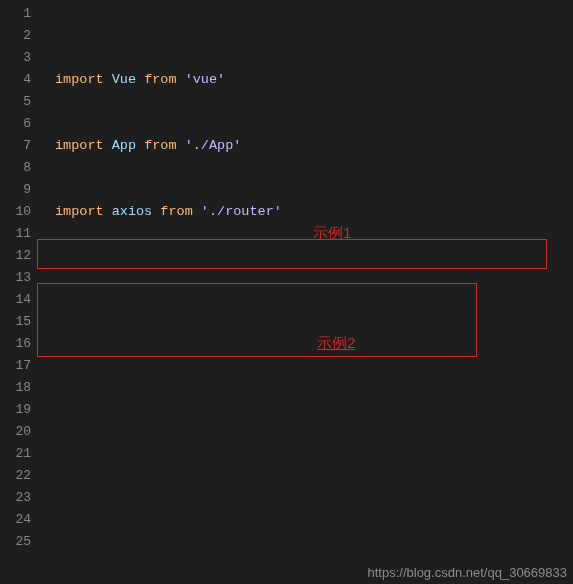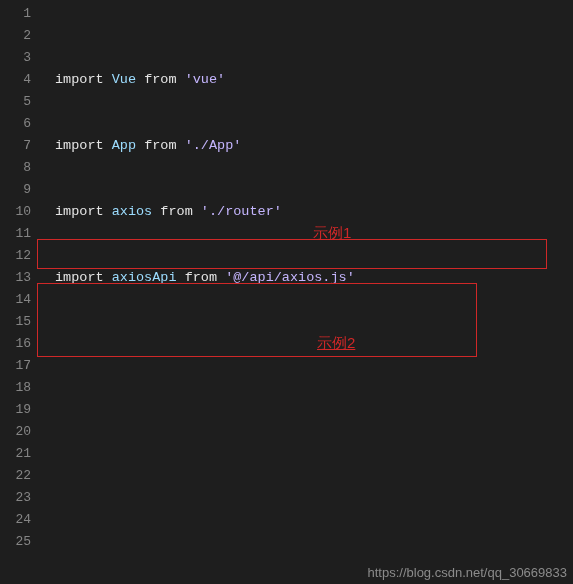--- a/index.html
+++ b/index.html
@@ -27,21 +27,21 @@
   .gutter div { height:22px; }
   .code {
     flex:1;
     padding-top:3px;
     padding-left:10px;
     line-height:22px;
     white-space:pre;
     position:relative;
   }
   .code-line { height:22px; }
-  .tk-kw    { color:#e5e5e5; }   
+  .tk-kw    { color:#fdba74; }   
   .tk-var   { color:#9cdcfe; }   
   .tk-type  { color:#4ec9b0; }   
   .tk-str   { color:#c4b5fd; }   
   .tk-prop  { color:#9cdcfe; }   
   .tk-punc  { color:#d4d4d4; }
   .hl-box {
     position:absolute;
     border:1px solid #d02828;
     pointer-events:none;
   }
@@ -91,21 +91,20 @@
     <div>23</div>
     <div>24</div>
     <div>25</div>
   </div>
 
   <div class="code">
     
     <div class="code-line"><span class="tk-kw">import</span> <span class="tk-var">Vue</span> <span class="tk-kw">from</span> <span class="tk-str">'vue'</span></div>
     <div class="code-line"><span class="tk-kw">import</span> <span class="tk-var">App</span> <span class="tk-kw">from</span> <span class="tk-str">'./App'</span></div>
     <div class="code-line"><span class="tk-kw">import</span> <span class="tk-var">axios</span> <span class="tk-kw">from</span> <span class="tk-str">'./router'</span></div>
-    <div class="code-line"><span class="tk-kw">import</span> <span class="tk-var">axiosApi</span> <span class="tk-kw">from</span> <span class="tk-str">'@/api/axios.js'</span></div>
     <div class="code-line"></div>
     
     <div class="code-line"></div>
     
     
     
     
     
     
     

